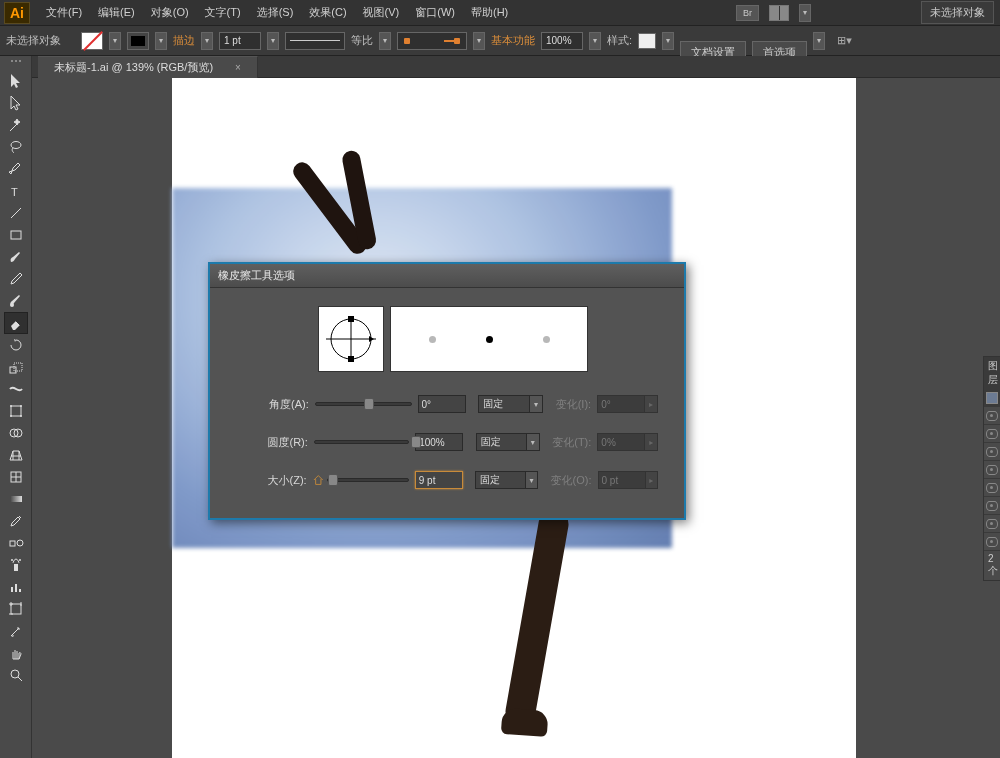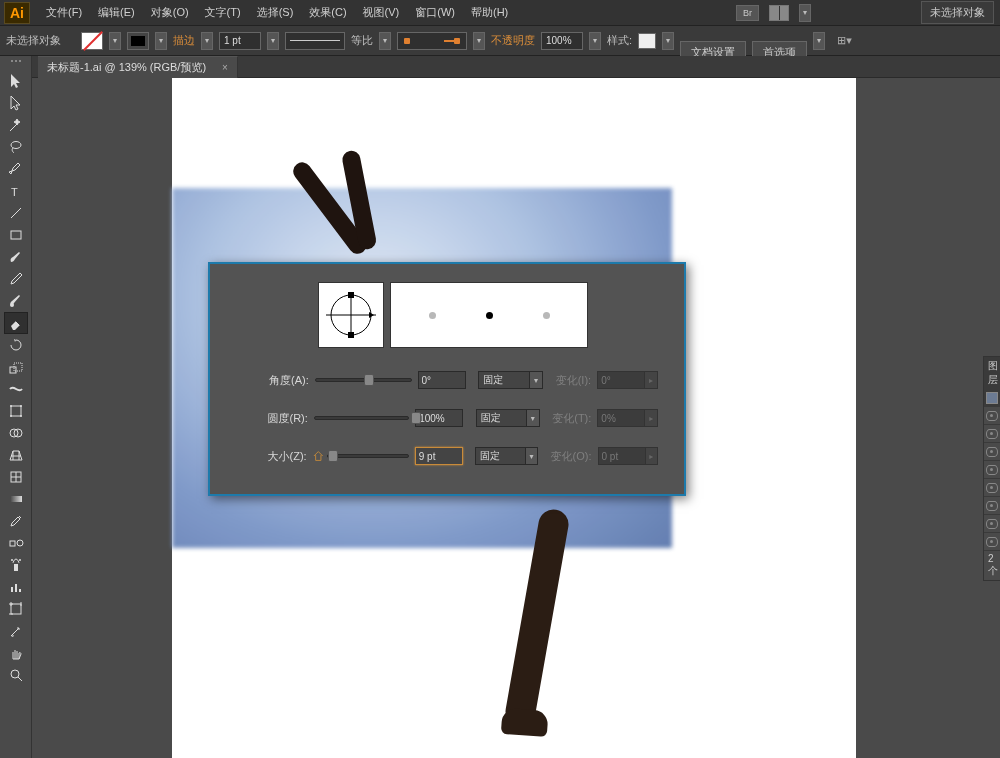--- a/index.html
+++ b/index.html
@@ -31,21 +31,21 @@
   .opt-style-sq { width: 18px; height: 16px; background: #eee; border: 1px solid #666; }
   .main { position: relative; height: 702px; display: flex; }
   .toolbox { width: 32px; background: #4a4a4a; border-right: 1px solid #333; display: flex; flex-direction: column; align-items: center; padding-top: 4px; }
   .toolgrip { width: 28px; height: 6px; margin-bottom: 4px; display:flex; justify-content:center; gap:2px; }
   .toolgrip span { width:2px; height:2px; background:#888; }
   .tool { width: 24px; height: 22px; display: flex; align-items: center; justify-content: center; color: #ccc; }
   .tool.sel { background: #303030; box-shadow: inset 0 0 0 1px #222; }
   .tool svg { width: 16px; height: 16px; }
   .docarea { flex: 1; background: #4a4a4a; position: relative; }
   .tabbar { height: 22px; background: #3a3a3a; display: flex; align-items: center; padding-left: 6px; border-bottom: 1px solid #2a2a2a; }
-  .doctab { background: #4a4a4a; padding: 3px 9px; display: flex; align-items: center; gap: 16px; border-top: 1px solid #555; border-right: 1px solid #333; font-size: 10px; color: #ddd; }
+  .doctab { background: #4a4a4a; padding: 3px 16px; display: flex; align-items: center; gap: 22px; border-top: 1px solid #555; border-right: 1px solid #333; font-size: 10px; color: #ddd; }
   .tabclose { font-size: 10px; color: #aaa; }
   .canvas-wrap { position: absolute; top: 22px; left: 140px; width: 684px; height: 680px; background: #fff; }
   .artshape1 { position:absolute; left:110px; top:60px; width:120px; height:140px; transform:rotate(-25deg); }
   .artshape1 .st1 { width:18px; height:110px; background:#1f140f; border-radius:12px; position:absolute; left:40px; top:10px; transform:rotate(-12deg); }
   .artshape1 .st2 { width:18px; height:100px; background:#1f140f; border-radius:12px; position:absolute; left:70px; top:20px; transform:rotate(14deg); }
   .artblue { position:absolute; left:0; top:110px; width:500px; height:360px; background: radial-gradient(ellipse at 40% 30%, #dfe8f5 0%, #a9bfe0 40%, #7a95c7 70%, #5c78ad 100%); filter:blur(2px); opacity:0.95; }
   .artshape2 { position:absolute; left:300px; top:430px; width:180px; height:250px; }
   .artshape2 .leg { width:30px; height:220px; background:#2b1d14; border-radius:18px; position:absolute; left:50px; top:0; transform:rotate(10deg); }
   .artshape2 .leg::after { content:""; position:absolute; bottom:-8px; left:-2px; width:46px; height:26px; background:#2b1d14; border-radius:14px 14px 6px 6px; transform:rotate(-6deg); }
   .sidepanel { position:absolute; right:0; top:300px; width:17px; background:#4a4a4a; border:1px solid #333; border-right:none; }
@@ -121,21 +121,21 @@
   <div class="dd-arrow">▾</div>
   <div class="opt-linepreview">
       <div class="ln"></div>
     </div>
   <span class="opt-label">等比</span>
   <div class="dd-arrow">▾</div>
   <div class="opt-dashpreview">
       <div class="dln"></div>
     </div>
   <div class="dd-arrow">▾</div>
-  <span class="opt-label orange">不透明度</span>
+  <span class="opt-label orange">基本功能</span>
   <input class="opt-input" value="100%" style="">
   <div class="dd-arrow">▾</div>
   <span class="opt-label">样式:</span>
   <div class="opt-style-sq"></div>
   <div class="dd-arrow">▾</div>
   <div class="opt-btn">文档设置</div>
   <div class="opt-btn">首选项</div>
   <div class="dd-arrow">▾</div>
   <span style="margin-left:6px;color:#aaa">⊞▾</span>
 </div>
@@ -360,20 +360,21 @@
       <div class="layerrow">
           <span class="eye"></span>
         </div>
       <div class="layerrow">
           <span class="eye"></span>
         </div>
       <div class="layerfoot">2 个</div>
     </div>
 
     <div class="dialog">
+      <div class="titlebar"><span>橡皮擦工具选项</span></div>
       <div class="body">
         <div class="preview-row">
           <div class="pv-box pv1">
             <svg width="54" height="54" viewBox="0 0 54 54">
               <circle cx="27" cy="27" r="20" stroke="#000" fill="none"></circle>
               <line x1="27" y1="5" x2="27" y2="49" stroke="#000"></line>
               <line x1="2" y1="27" x2="52" y2="27" stroke="#000"></line>
               <path d="M50 27l-5-3v6z" fill="#000"></path>
               <rect x="24" y="4" width="6" height="6" fill="#000"></rect>
               <rect x="24" y="44" width="6" height="6" fill="#000"></rect>

